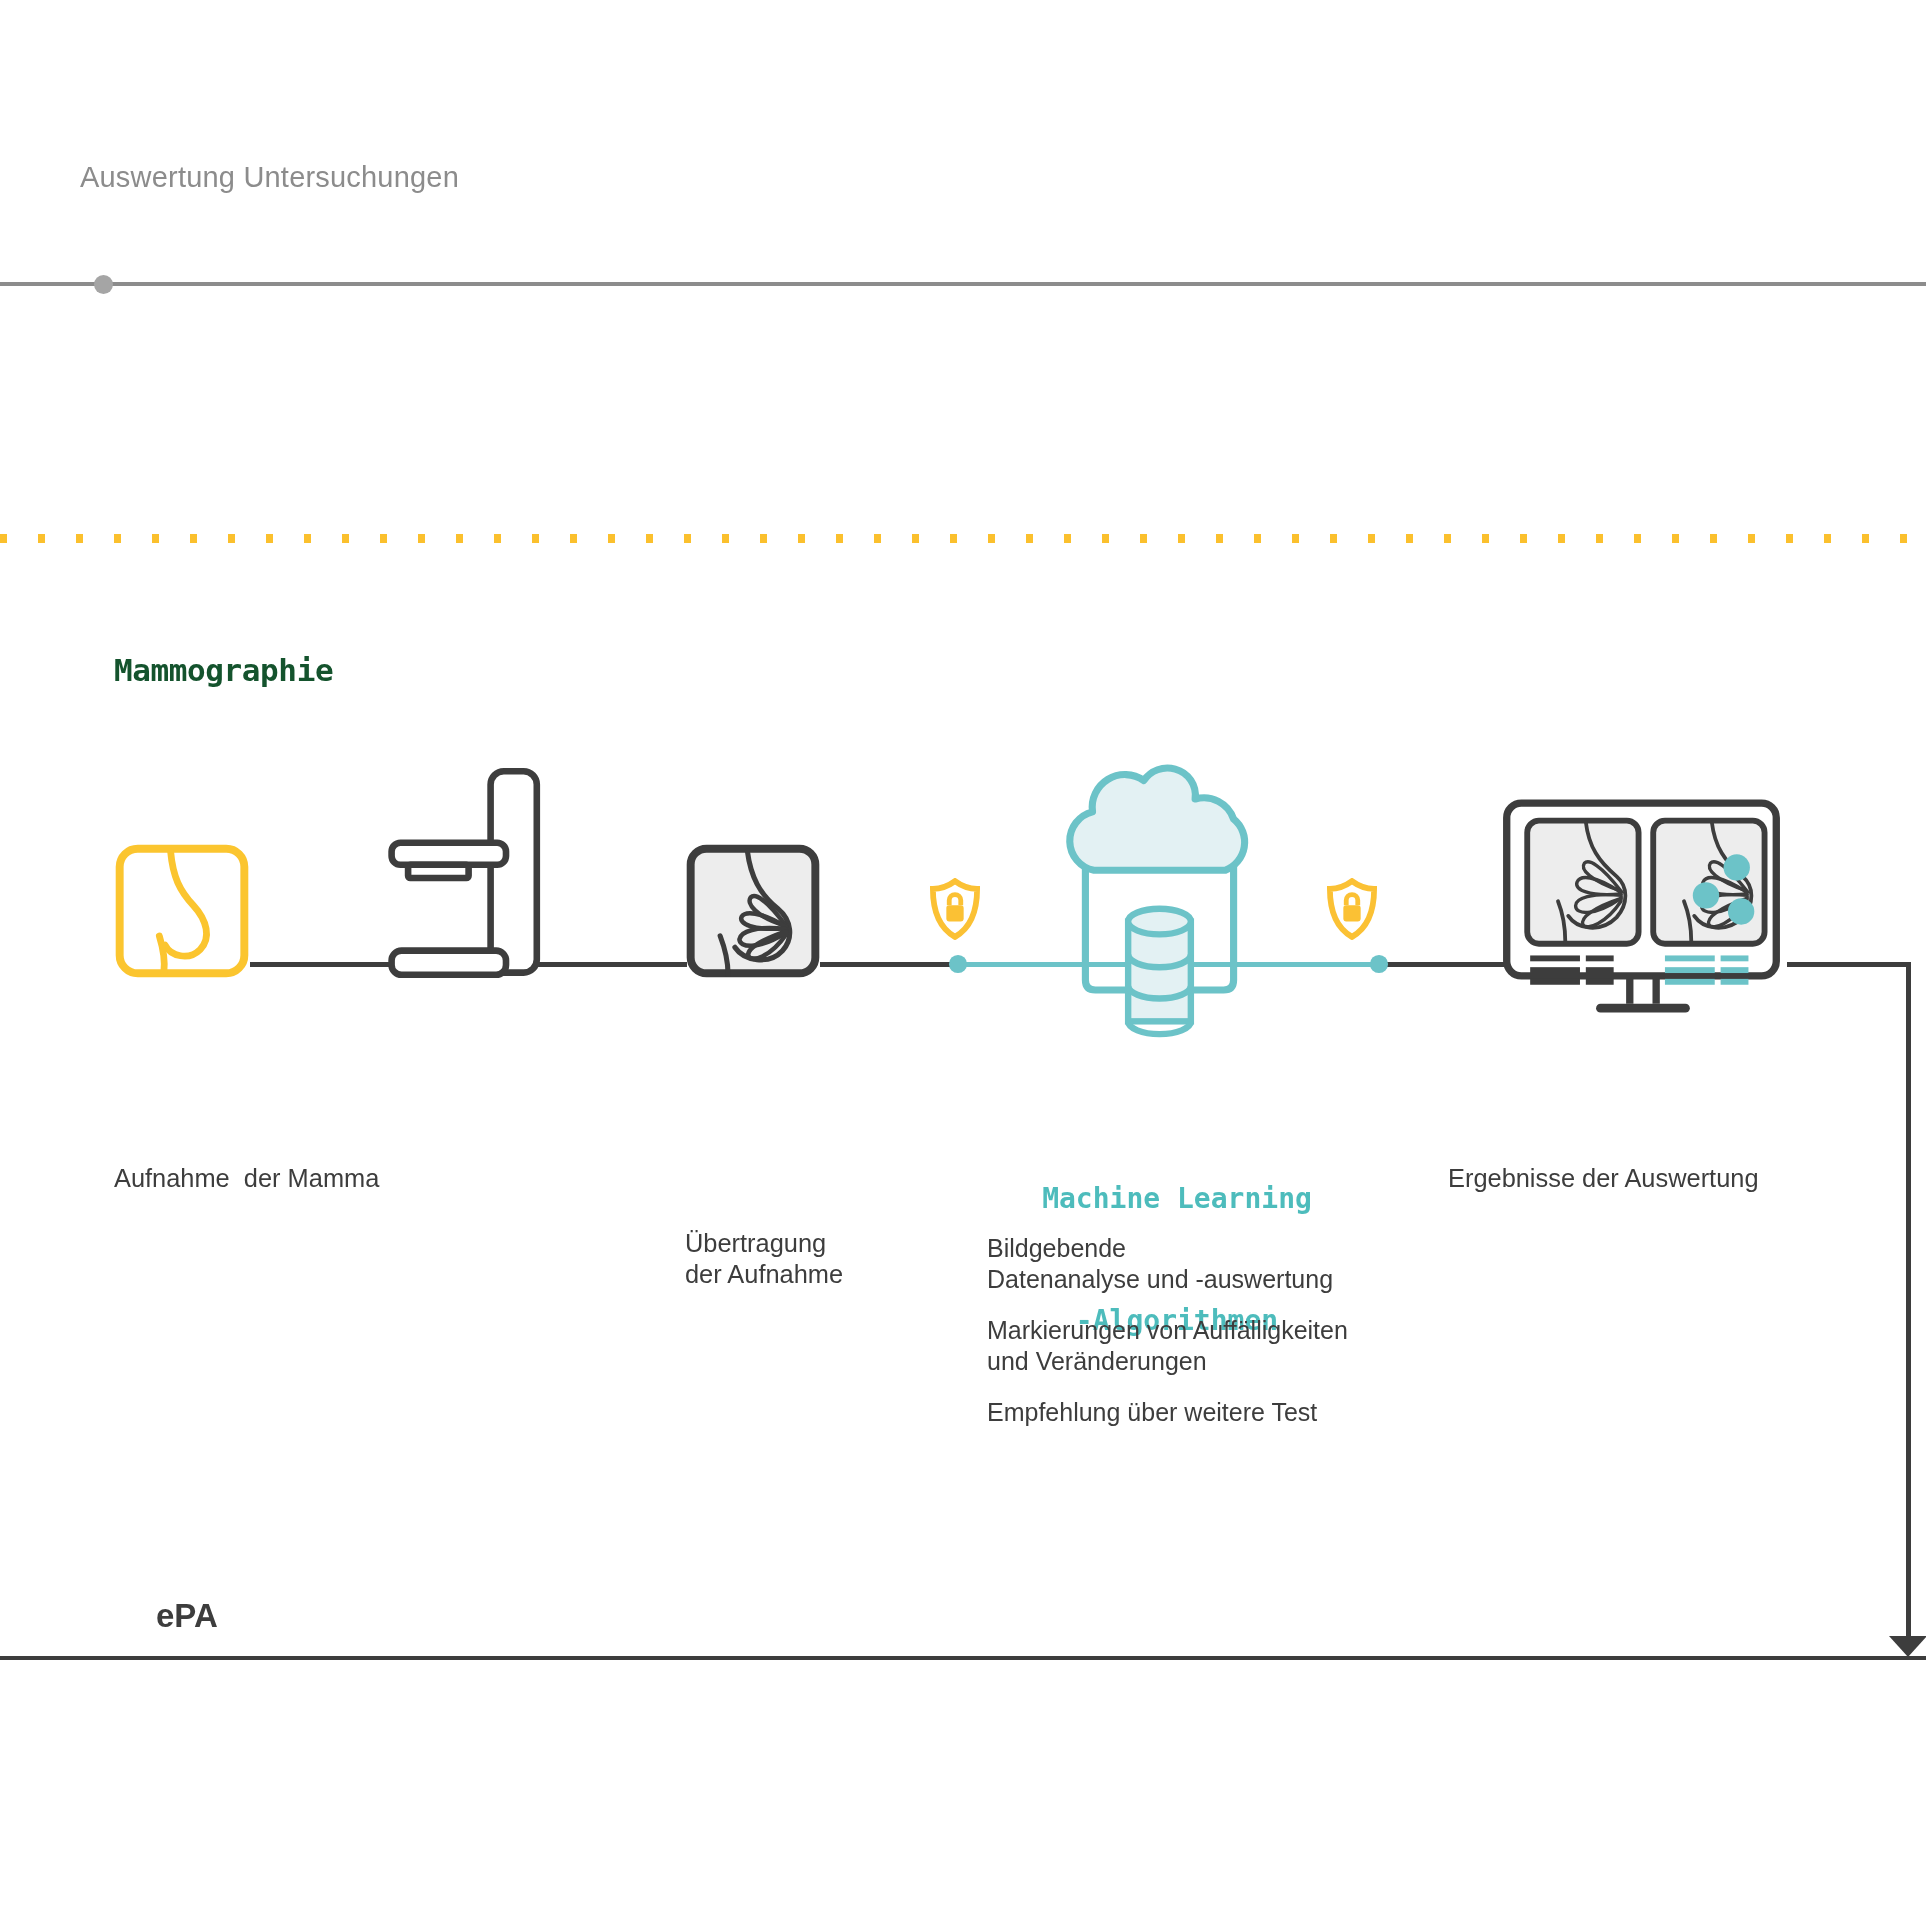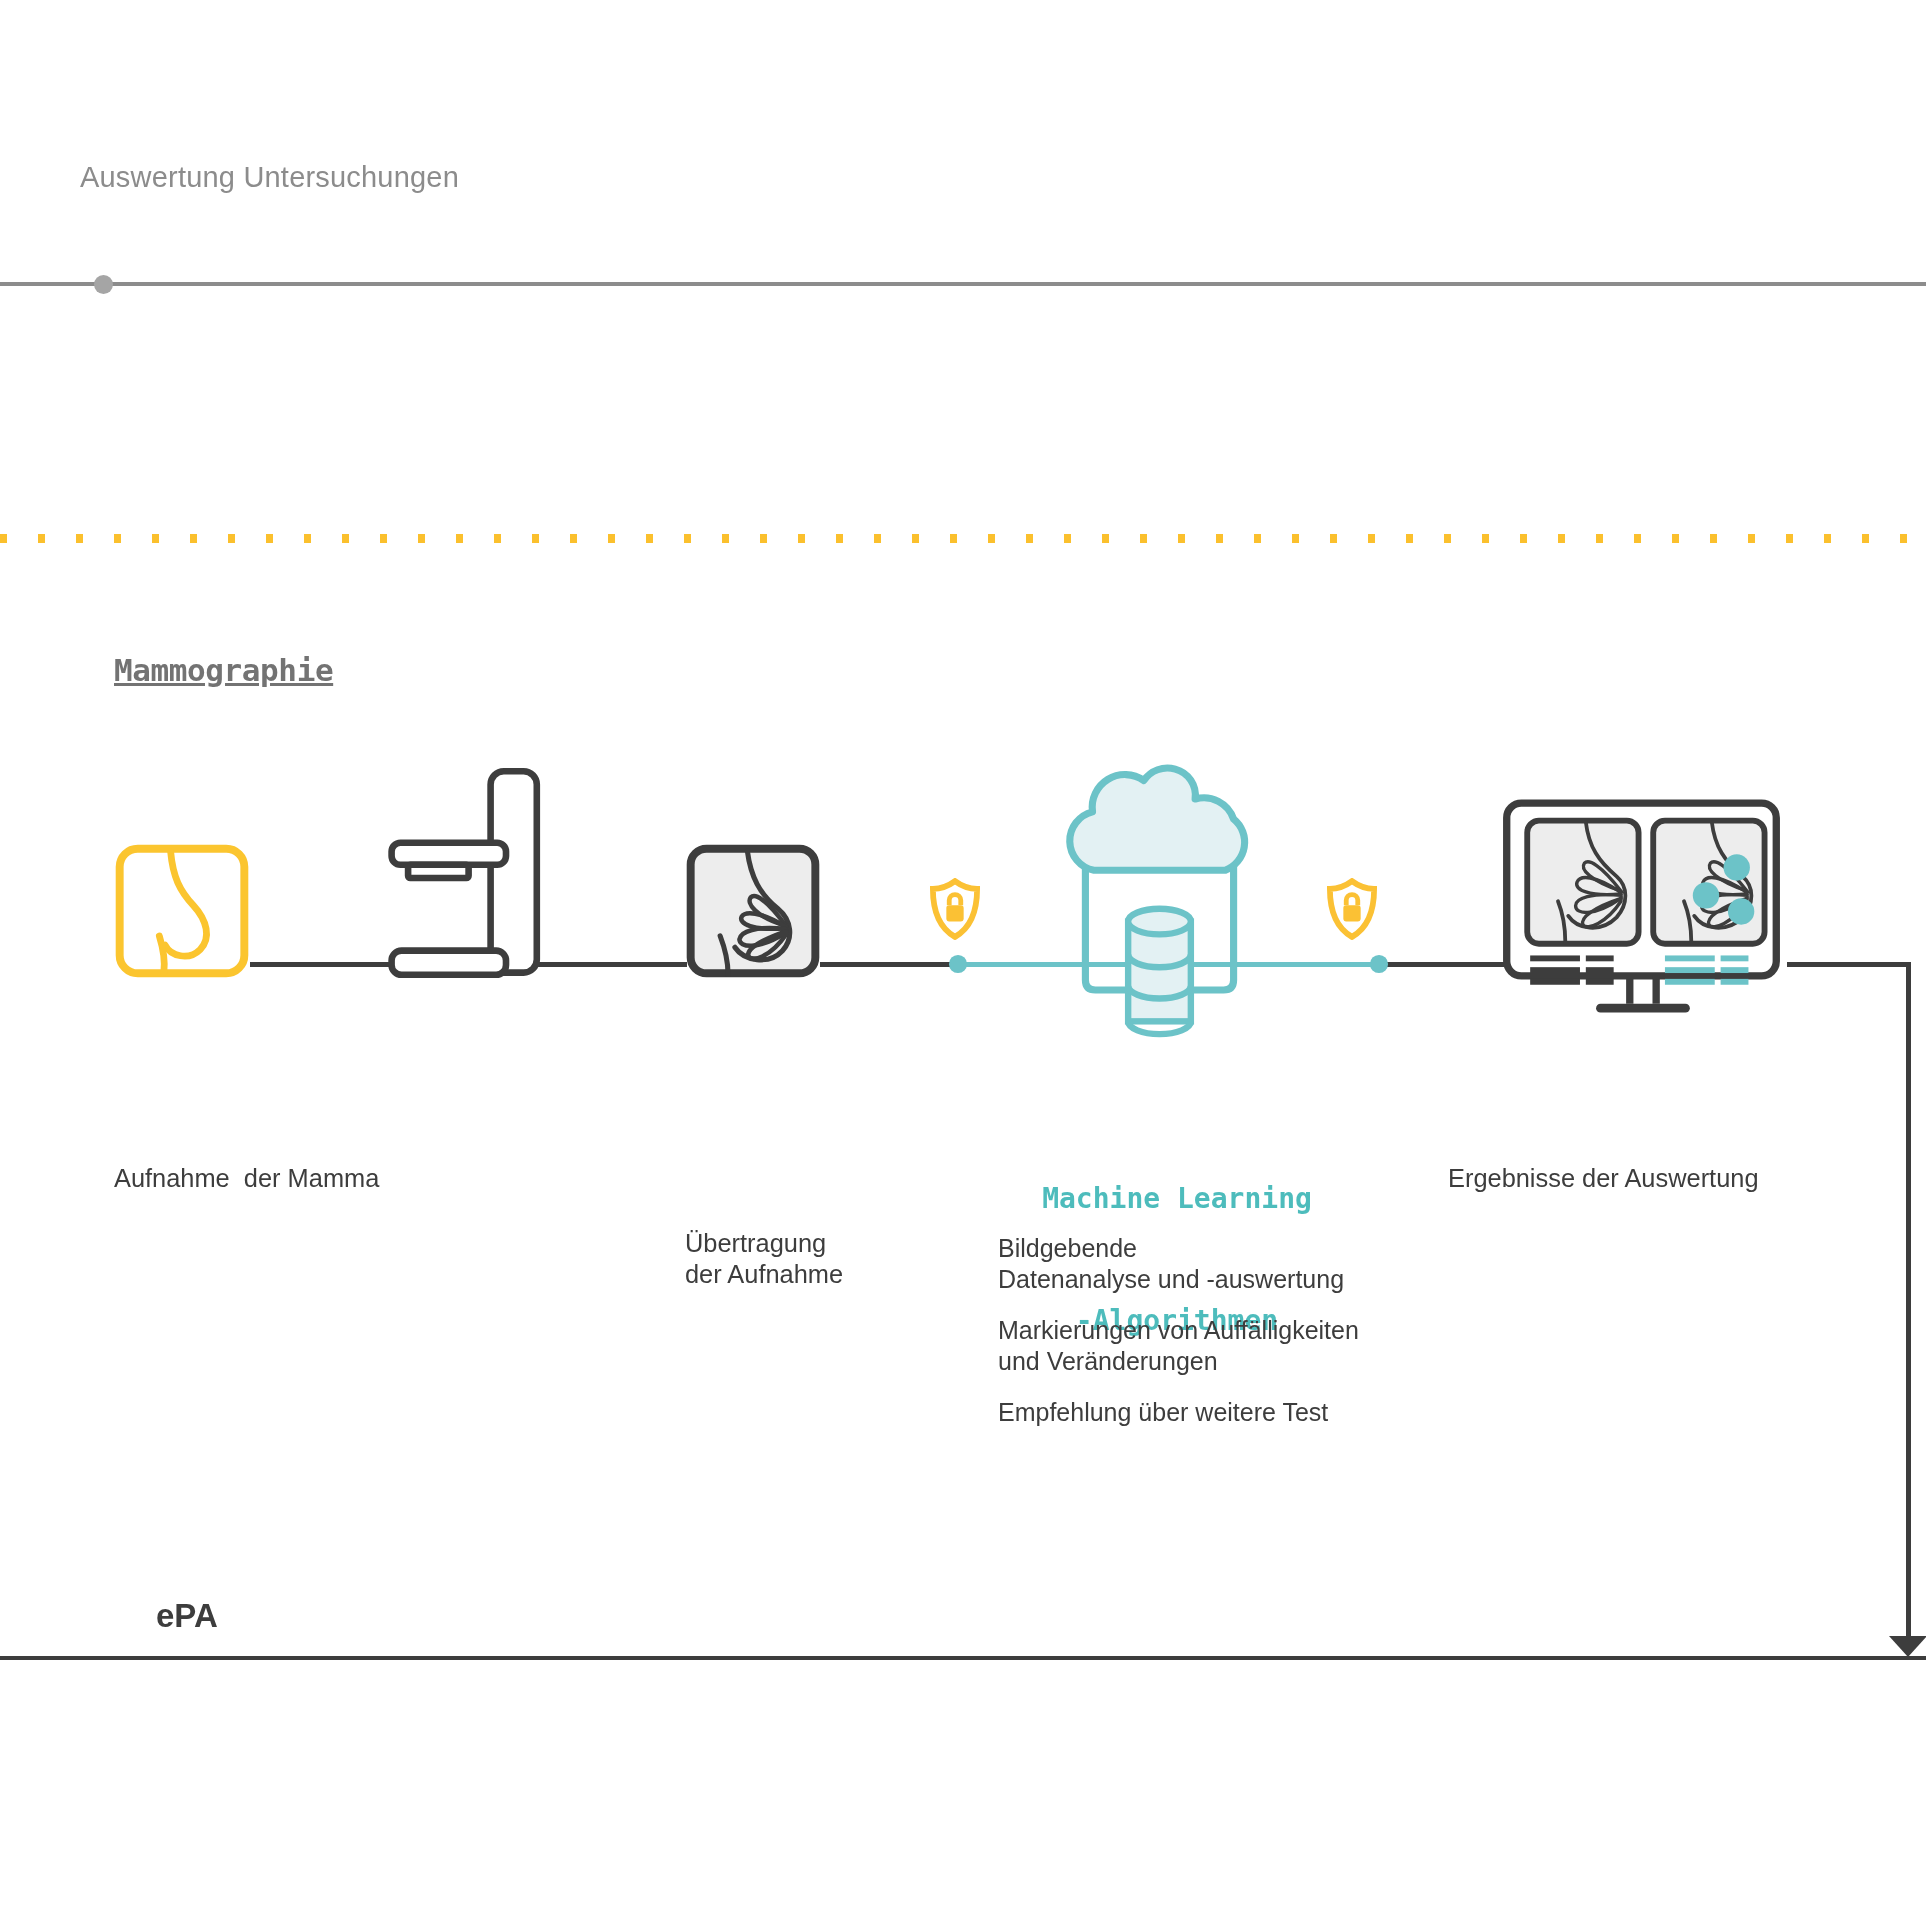--- a/index.html
+++ b/index.html
@@ -27,21 +27,21 @@
   
   #amber-divider{
     position:absolute;left:0;top:534px;width:2457px;height:8.5px;
     background-image:repeating-linear-gradient(to right,#fbc02d 0 7px,rgba(0,0,0,0) 7px 38px);
   }
 
   
   #section-title{
     position:absolute;left:114px;top:652px;
     font-family:"DejaVu Sans Mono", monospace;
-    font-weight:700;font-size:31px;color:#737373;letter-spacing:-0.4px;white-space:nowrap;text-decoration:underline;
+    font-weight:700;font-size:31px;color:#14532d;letter-spacing:-0.4px;white-space:nowrap;
   }
 
   
   .wire{position:absolute;height:5.4px;background:#3d3d3d;}
   .wire-teal{position:absolute;height:5.4px;background:#6cc3c8;}
   .node-dot{position:absolute;width:17.7px;height:17.7px;border-radius:50%;background:#6cc3c8;}
 
   
   #tile-breast-outline{position:absolute;left:114px;top:843px;width:136px;height:136px;}
   #machine-icon{position:absolute;left:379px;top:757px;width:166px;height:231px;}
@@ -61,21 +61,21 @@
   #label-ergebnisse{left:1448px;top:1119px;}
 
   #ml-heading{
     position:absolute;left:988px;top:1098px;width:378px;
     font-family:"DejaVu Sans Mono", monospace;font-weight:700;
     font-size:28px;line-height:1.45;color:#4dbcbc;text-align:center;white-space:pre;
   }
 
   #ml-bullets{
     position:absolute;left:987px;top:1233px;width:578px;
-    font-family:"Liberation Sans", sans-serif;font-size:25px;color:#3d3d3d;margin-left:11px;
+    font-family:"Liberation Sans", sans-serif;font-size:25px;color:#3d3d3d;
   }
   #ml-bullets .bullet{line-height:1.24;margin-bottom:20px;white-space:pre-line;}
   #ml-bullets .bullet:last-child{margin-bottom:0;}
 
   
   #epa-label{
     position:absolute;left:156px;top:1597px;
     font-family:"Liberation Sans", sans-serif;font-weight:700;font-size:33px;color:#3d3d3d;
   }
   #baseline-rule{position:absolute;left:0;top:1656px;width:2457px;height:4.2px;background:#3d3d3d;}

